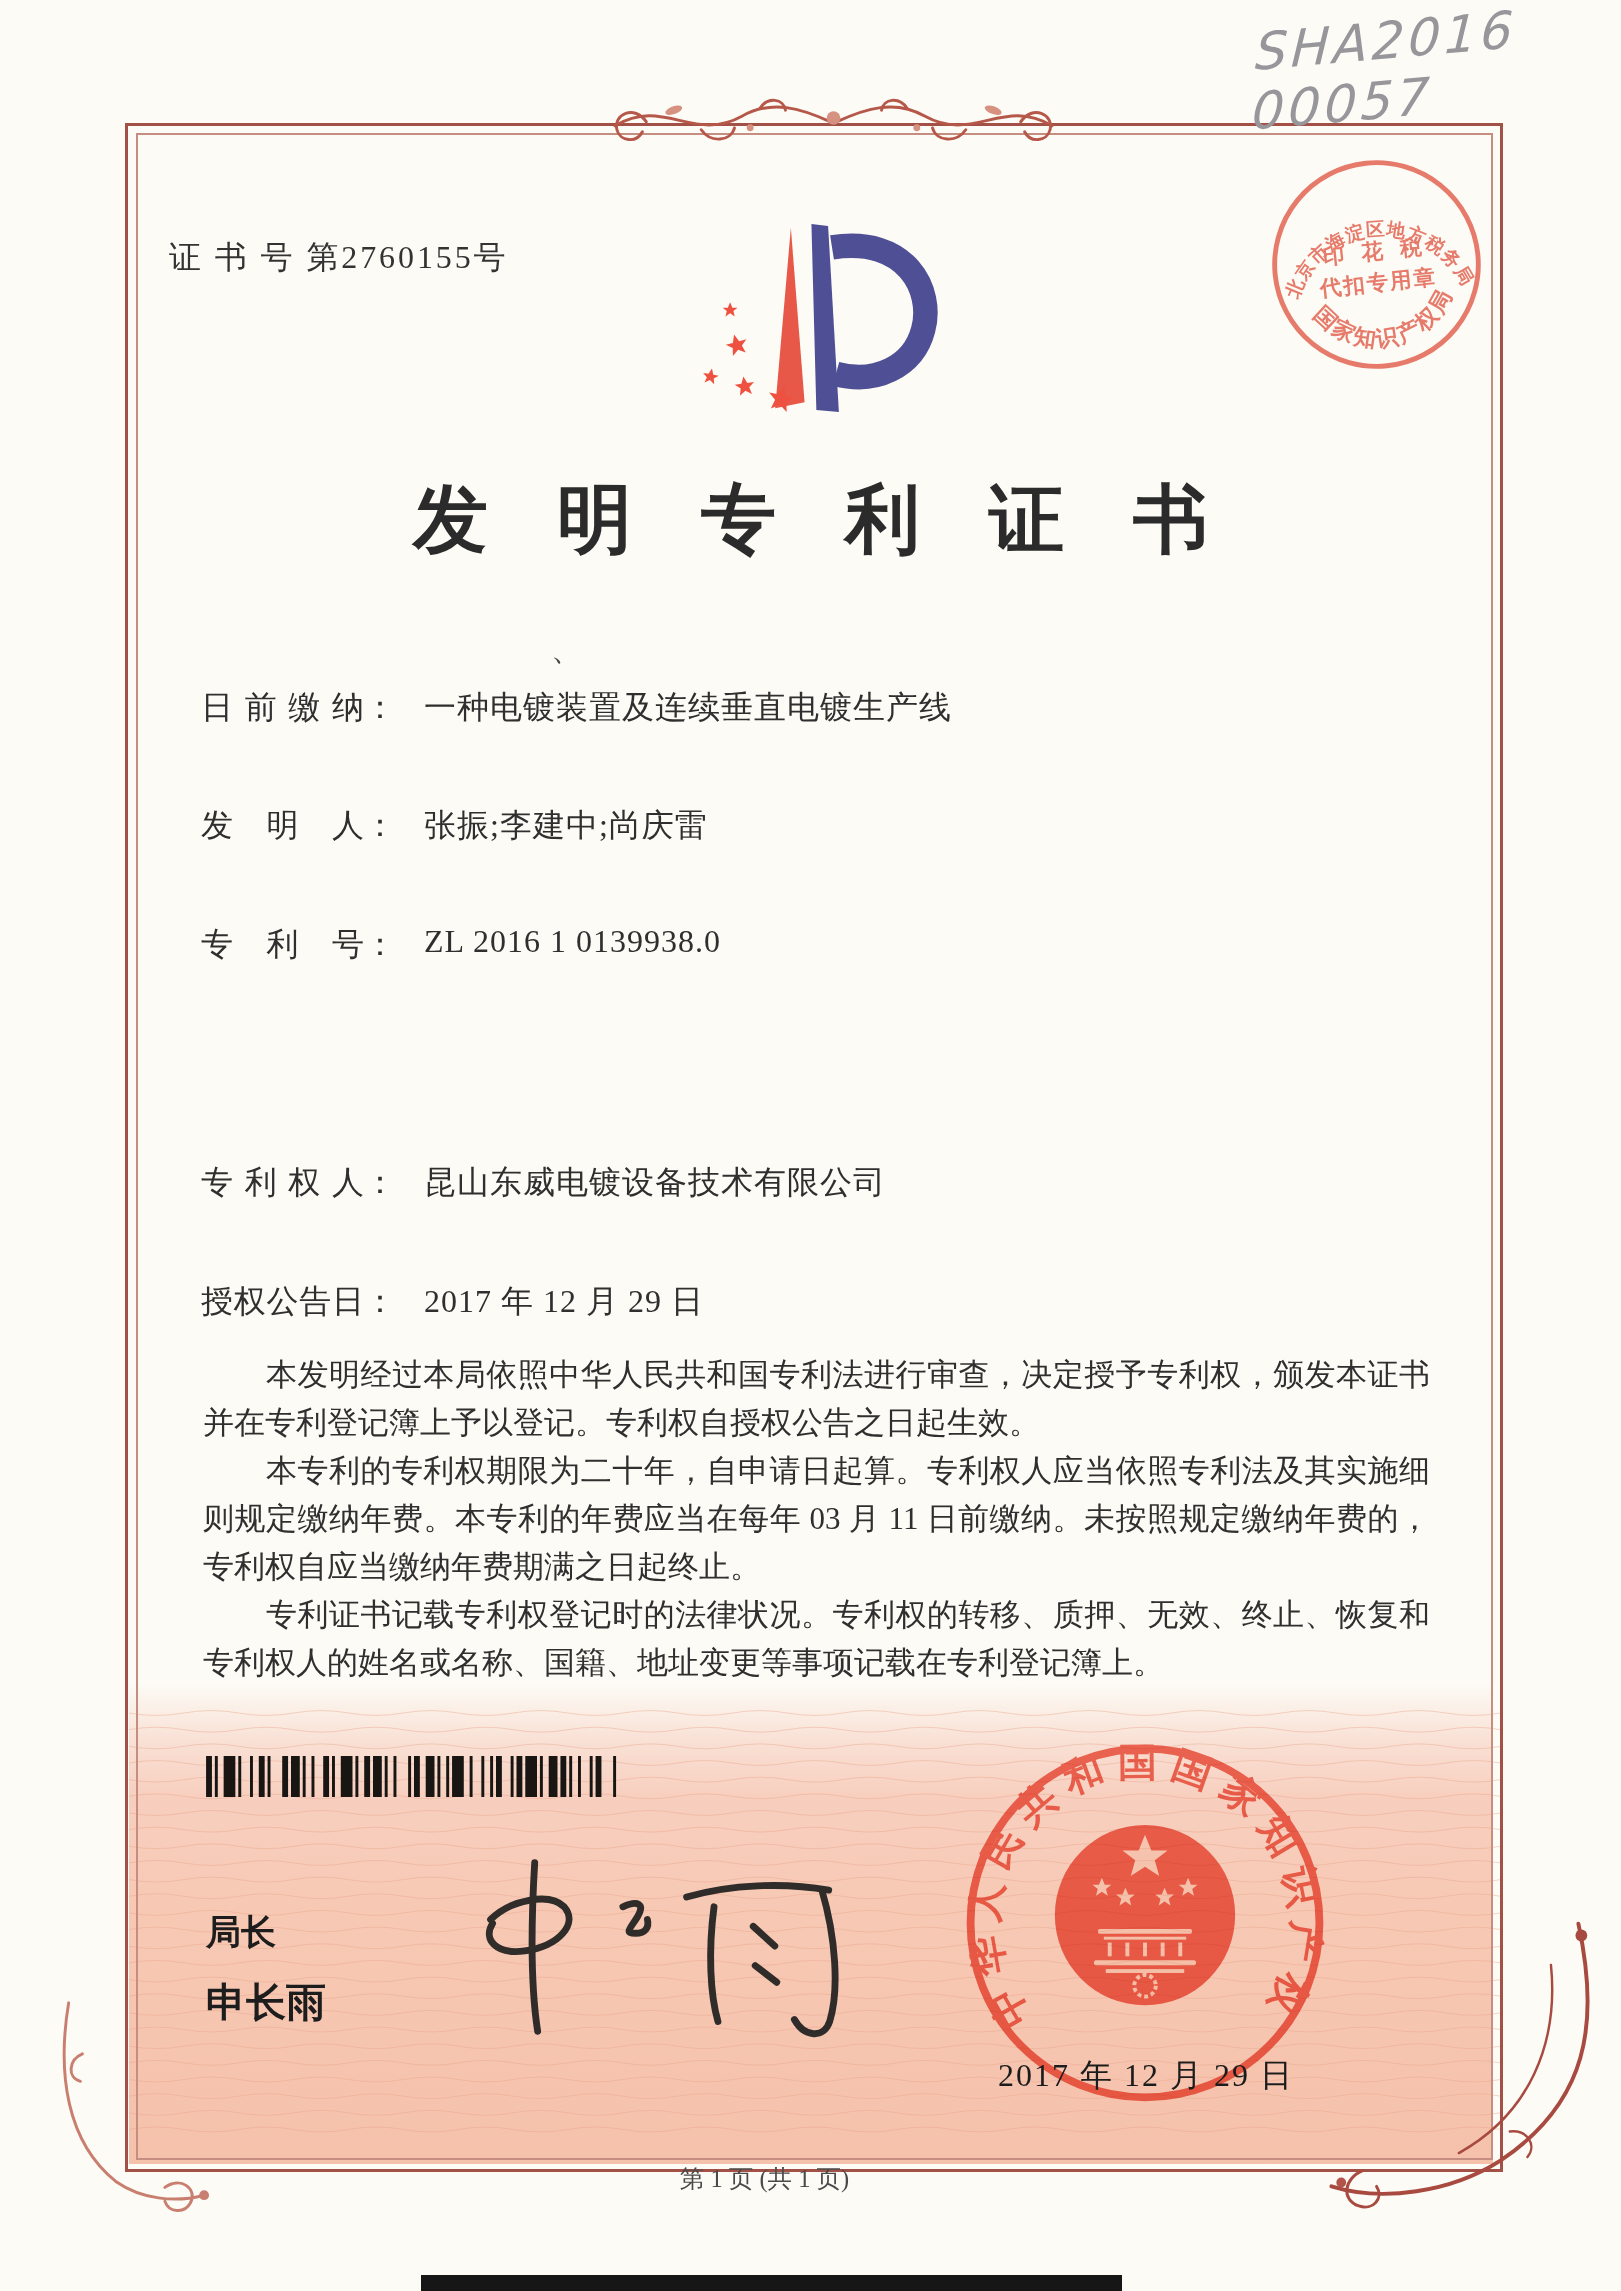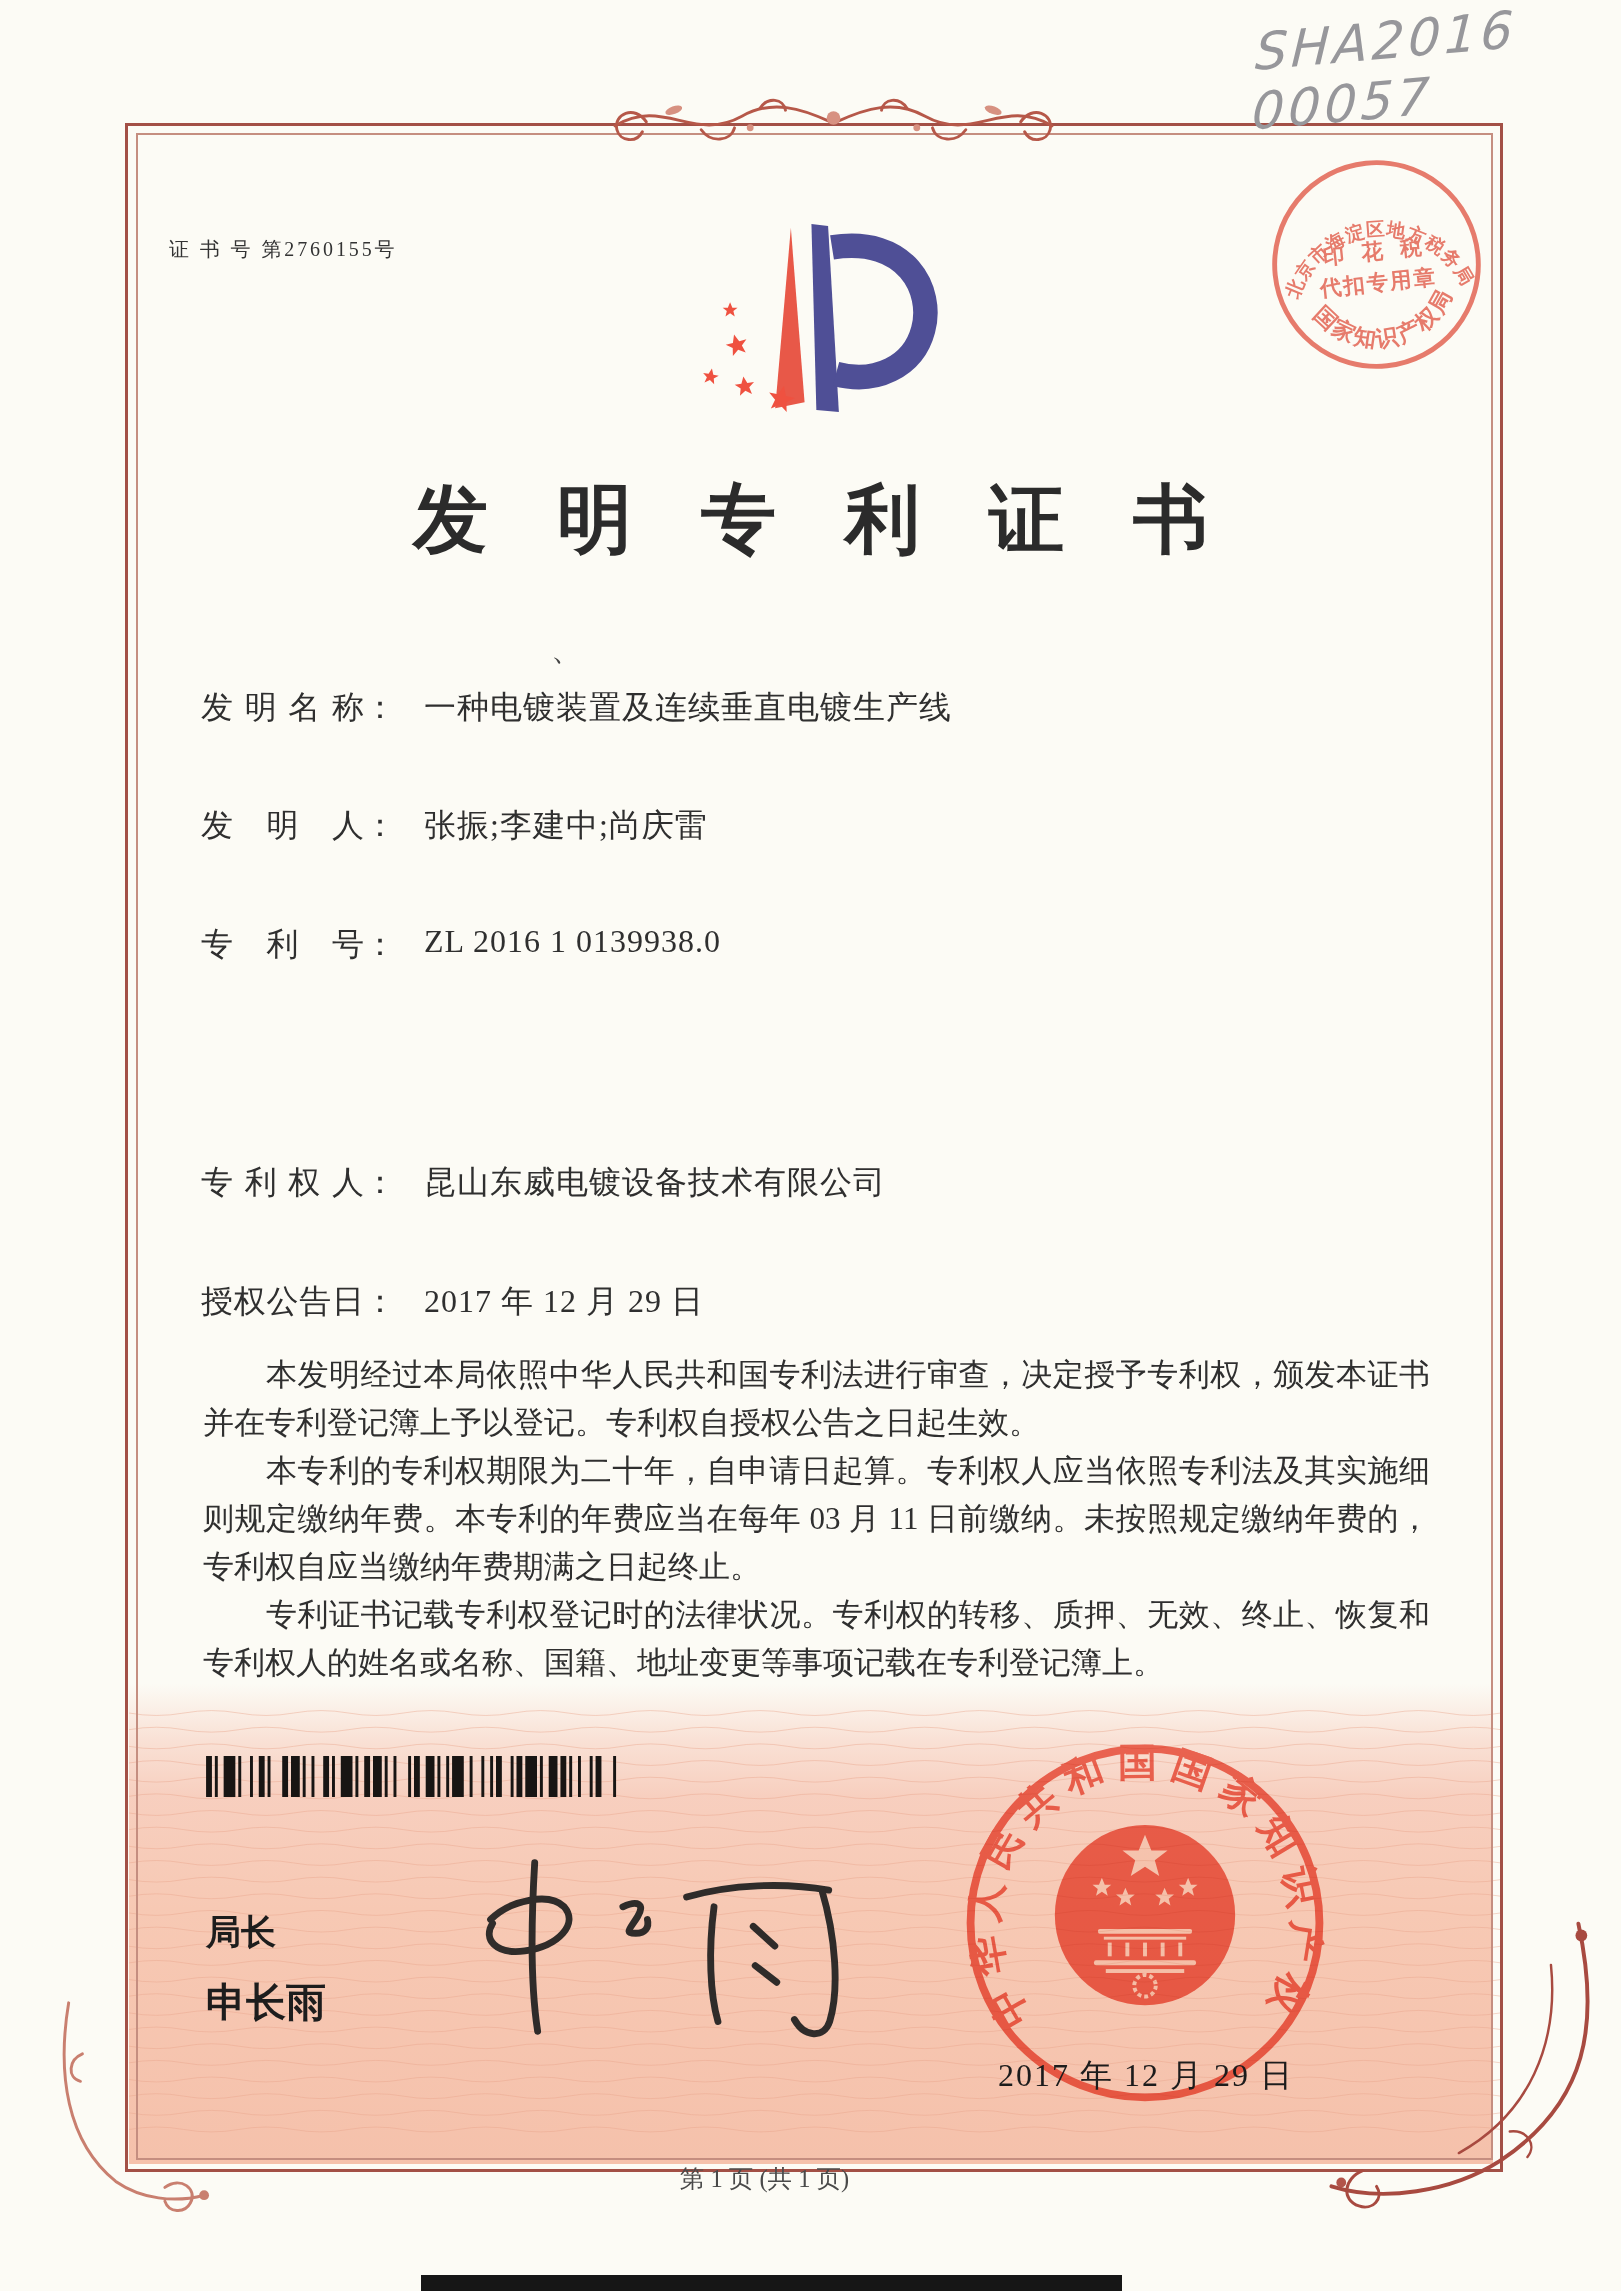--- a/index.html
+++ b/index.html
@@ -14,21 +14,21 @@
   .frame-outer{left:125px;top:123px;width:1372px;height:2043px;border:3.9px solid #a35046;z-index:3;pointer-events:none;}
   .frame-inner{left:136px;top:133px;width:1353px;height:2023px;border:2px solid #c58e80;z-index:3;pointer-events:none;}
   
   .handwriting{
     left:1253px;top:5.9px;width:392px;
     font-family:"DejaVu Sans",sans-serif;font-style:italic;
     font-size:51px;color:#97979b;letter-spacing:3.9px;
     transform:rotate(-5deg) skewX(-8deg);z-index:4;
   }
   
-  .cert-no{left:169px;top:236px;font-size:20px;letter-spacing:2.9px;color:#333;z-index:4;}
+  .cert-no{left:169px;top:236px;font-size:32px;letter-spacing:2.9px;color:#333;z-index:4;}
   
   .title{
     left:0;top:470px;width:1621px;text-align:center;
     font-size:75px;font-weight:bold;color:#2b2b2b;
     letter-spacing:69px;padding-left:69px;box-sizing:border-box;z-index:4;
   }
   .stray{left:551px;top:629px;font-size:31px;color:#444;z-index:4;}
   
   .frow{left:201px;font-size:32px;white-space:nowrap;z-index:4;}
   .flabel{display:inline-block;width:163px;text-align:justify;text-align-last:justify;vertical-align:top;}
@@ -169,21 +169,21 @@
       <use href="#st5" transform="translate(30,160) scale(0.85) rotate(10)"></use>
       <use href="#st5" transform="translate(65,170) scale(1.05) rotate(-8)"></use>
       <use href="#st5" transform="translate(102,183) scale(1.4) rotate(12)"></use>
     </g>
   </svg>
 
   <div class="abs title">发明专利证书</div>
   <div class="abs stray">、</div>
 
   <div class="abs frow" style="top:686px">
-    <span class="flabel">发明名称</span><span class="fcolon">：</span><span class="fvalue">一种电镀装置及连续垂直电镀生产线</span>
+    <span class="flabel">日前缴纳</span><span class="fcolon">：</span><span class="fvalue">一种电镀装置及连续垂直电镀生产线</span>
   </div>
   <div class="abs frow" style="top:804px">
     <span class="flabel">发明人</span><span class="fcolon">：</span><span class="fvalue">张振;李建中;尚庆雷</span>
   </div>
   <div class="abs frow" style="top:923px">
     <span class="flabel">专利号</span><span class="fcolon">：</span><span class="fvalue">ZL 2016 1 0139938.0</span>
   </div>
   <div class="abs frow" style="top:1161px">
     <span class="flabel">专利权人</span><span class="fcolon">：</span><span class="fvalue">昆山东威电镀设备技术有限公司</span>
   </div>

